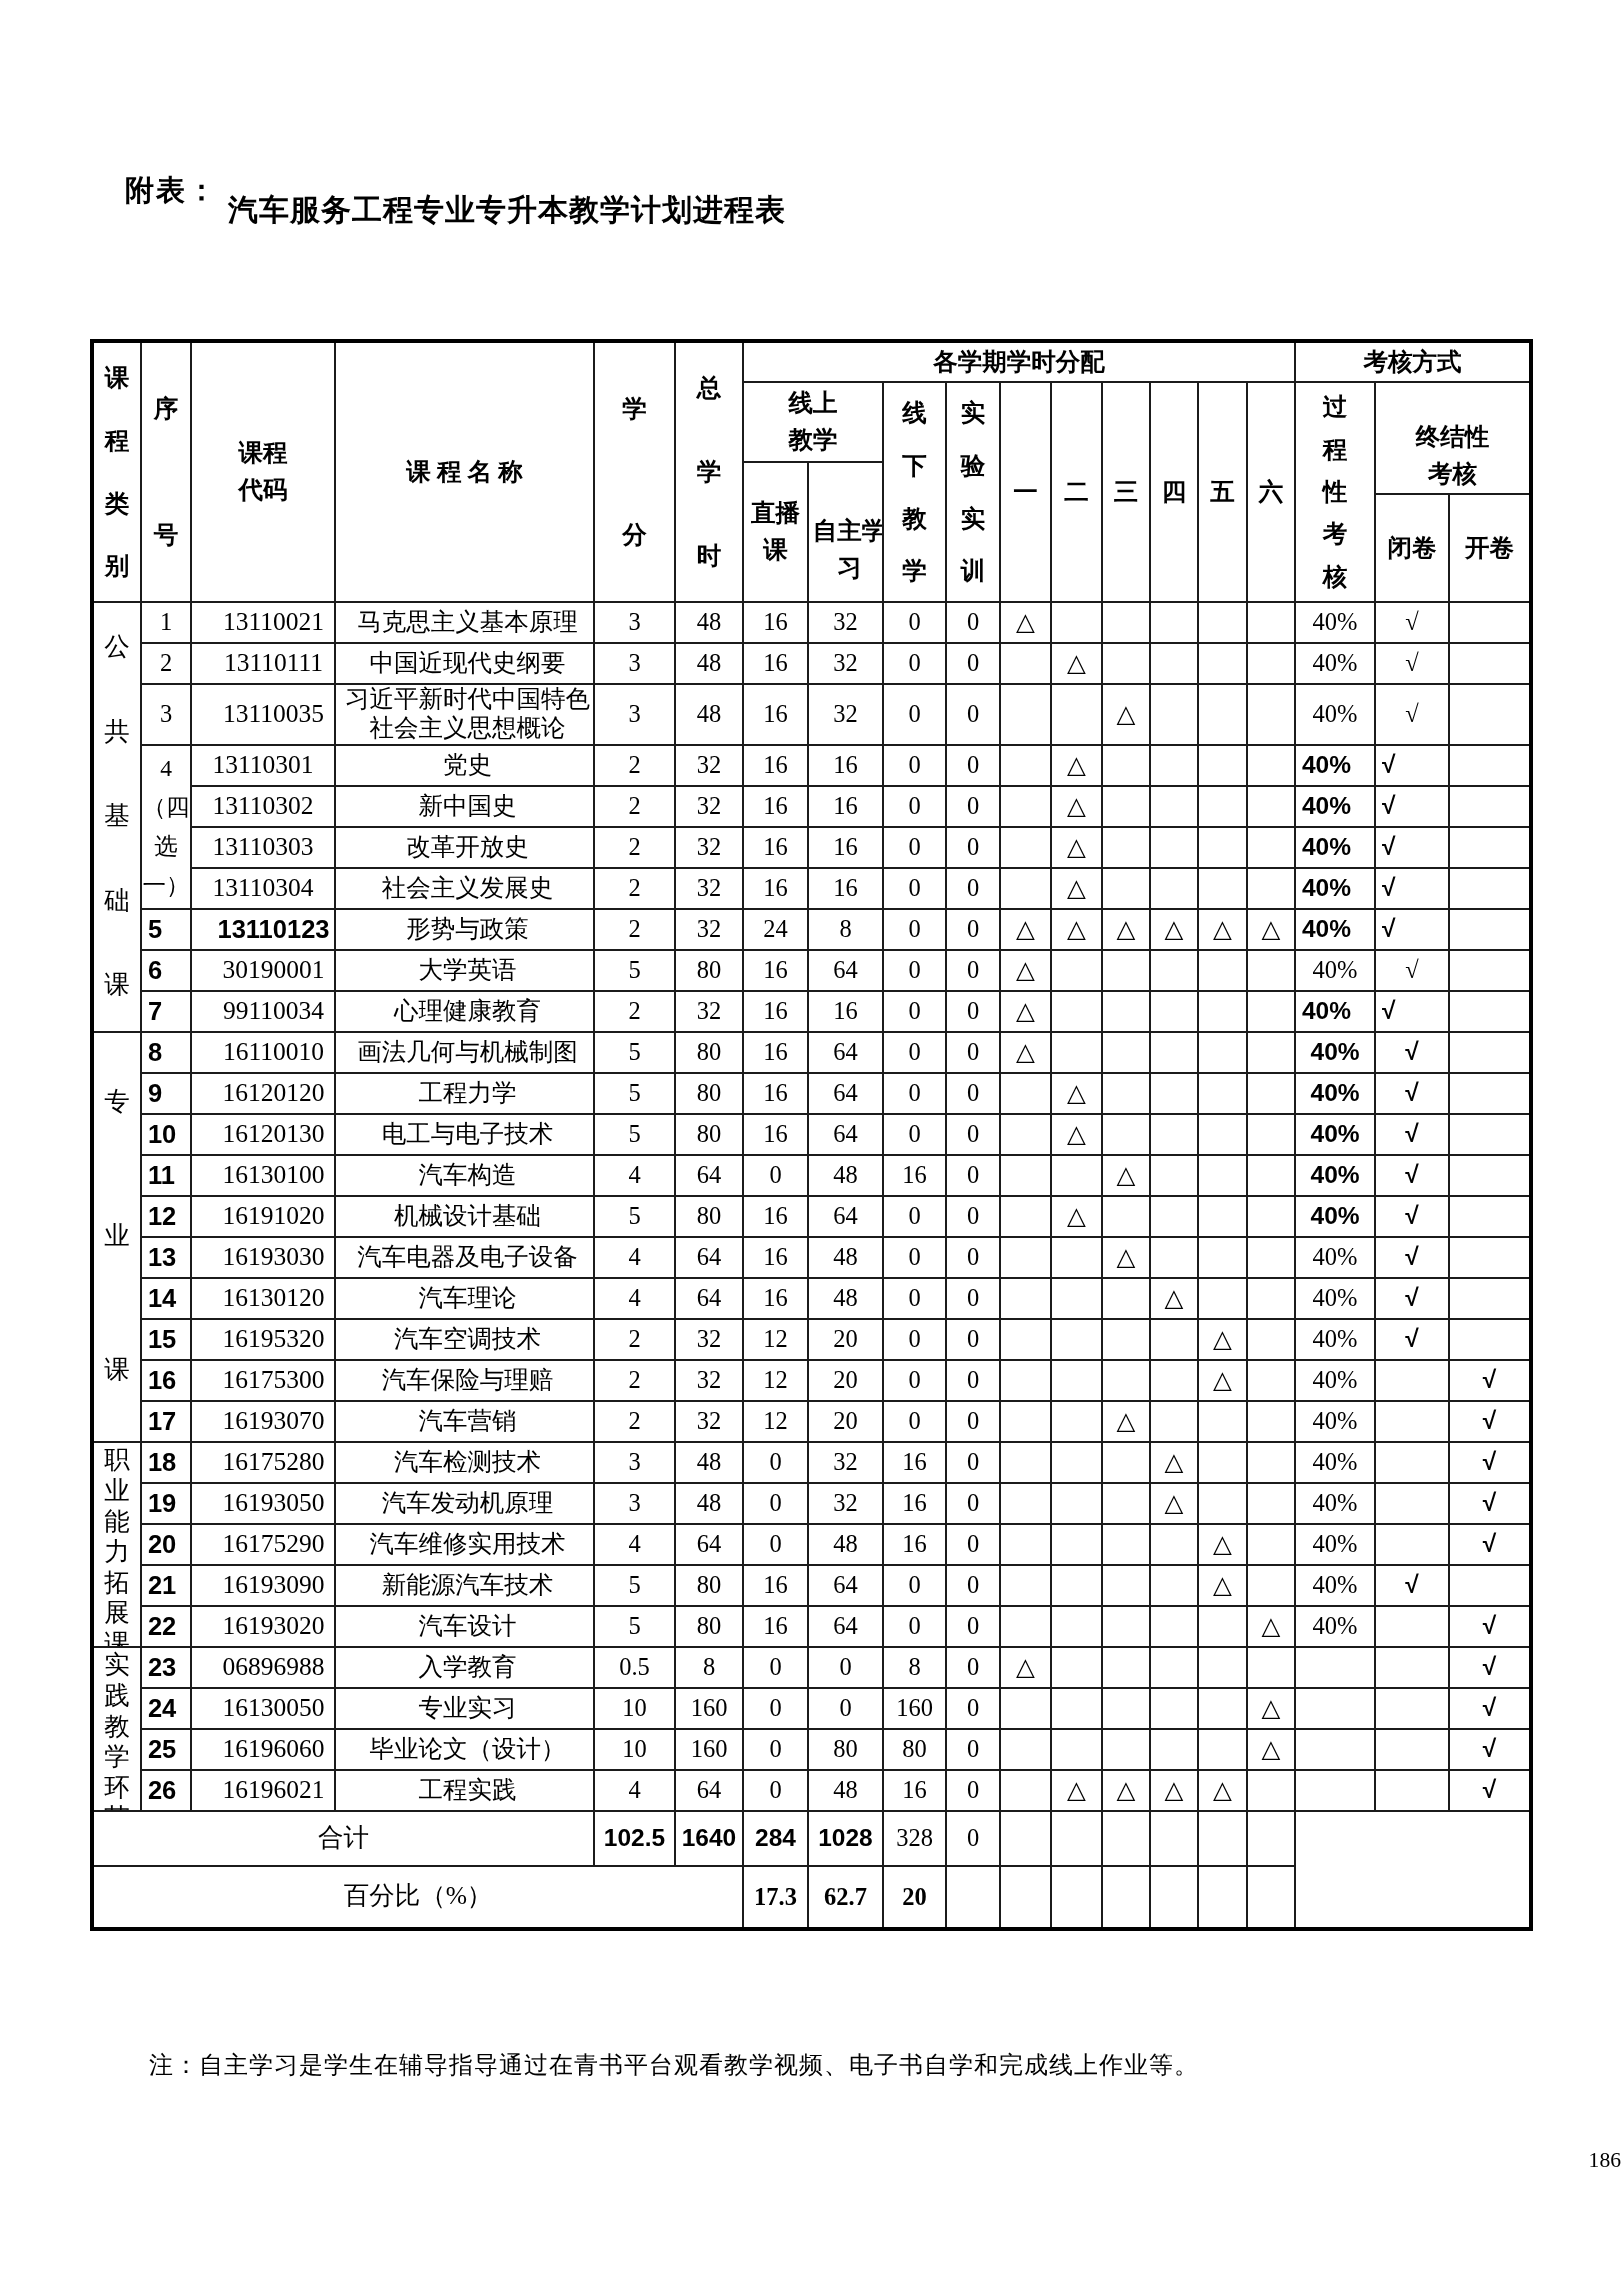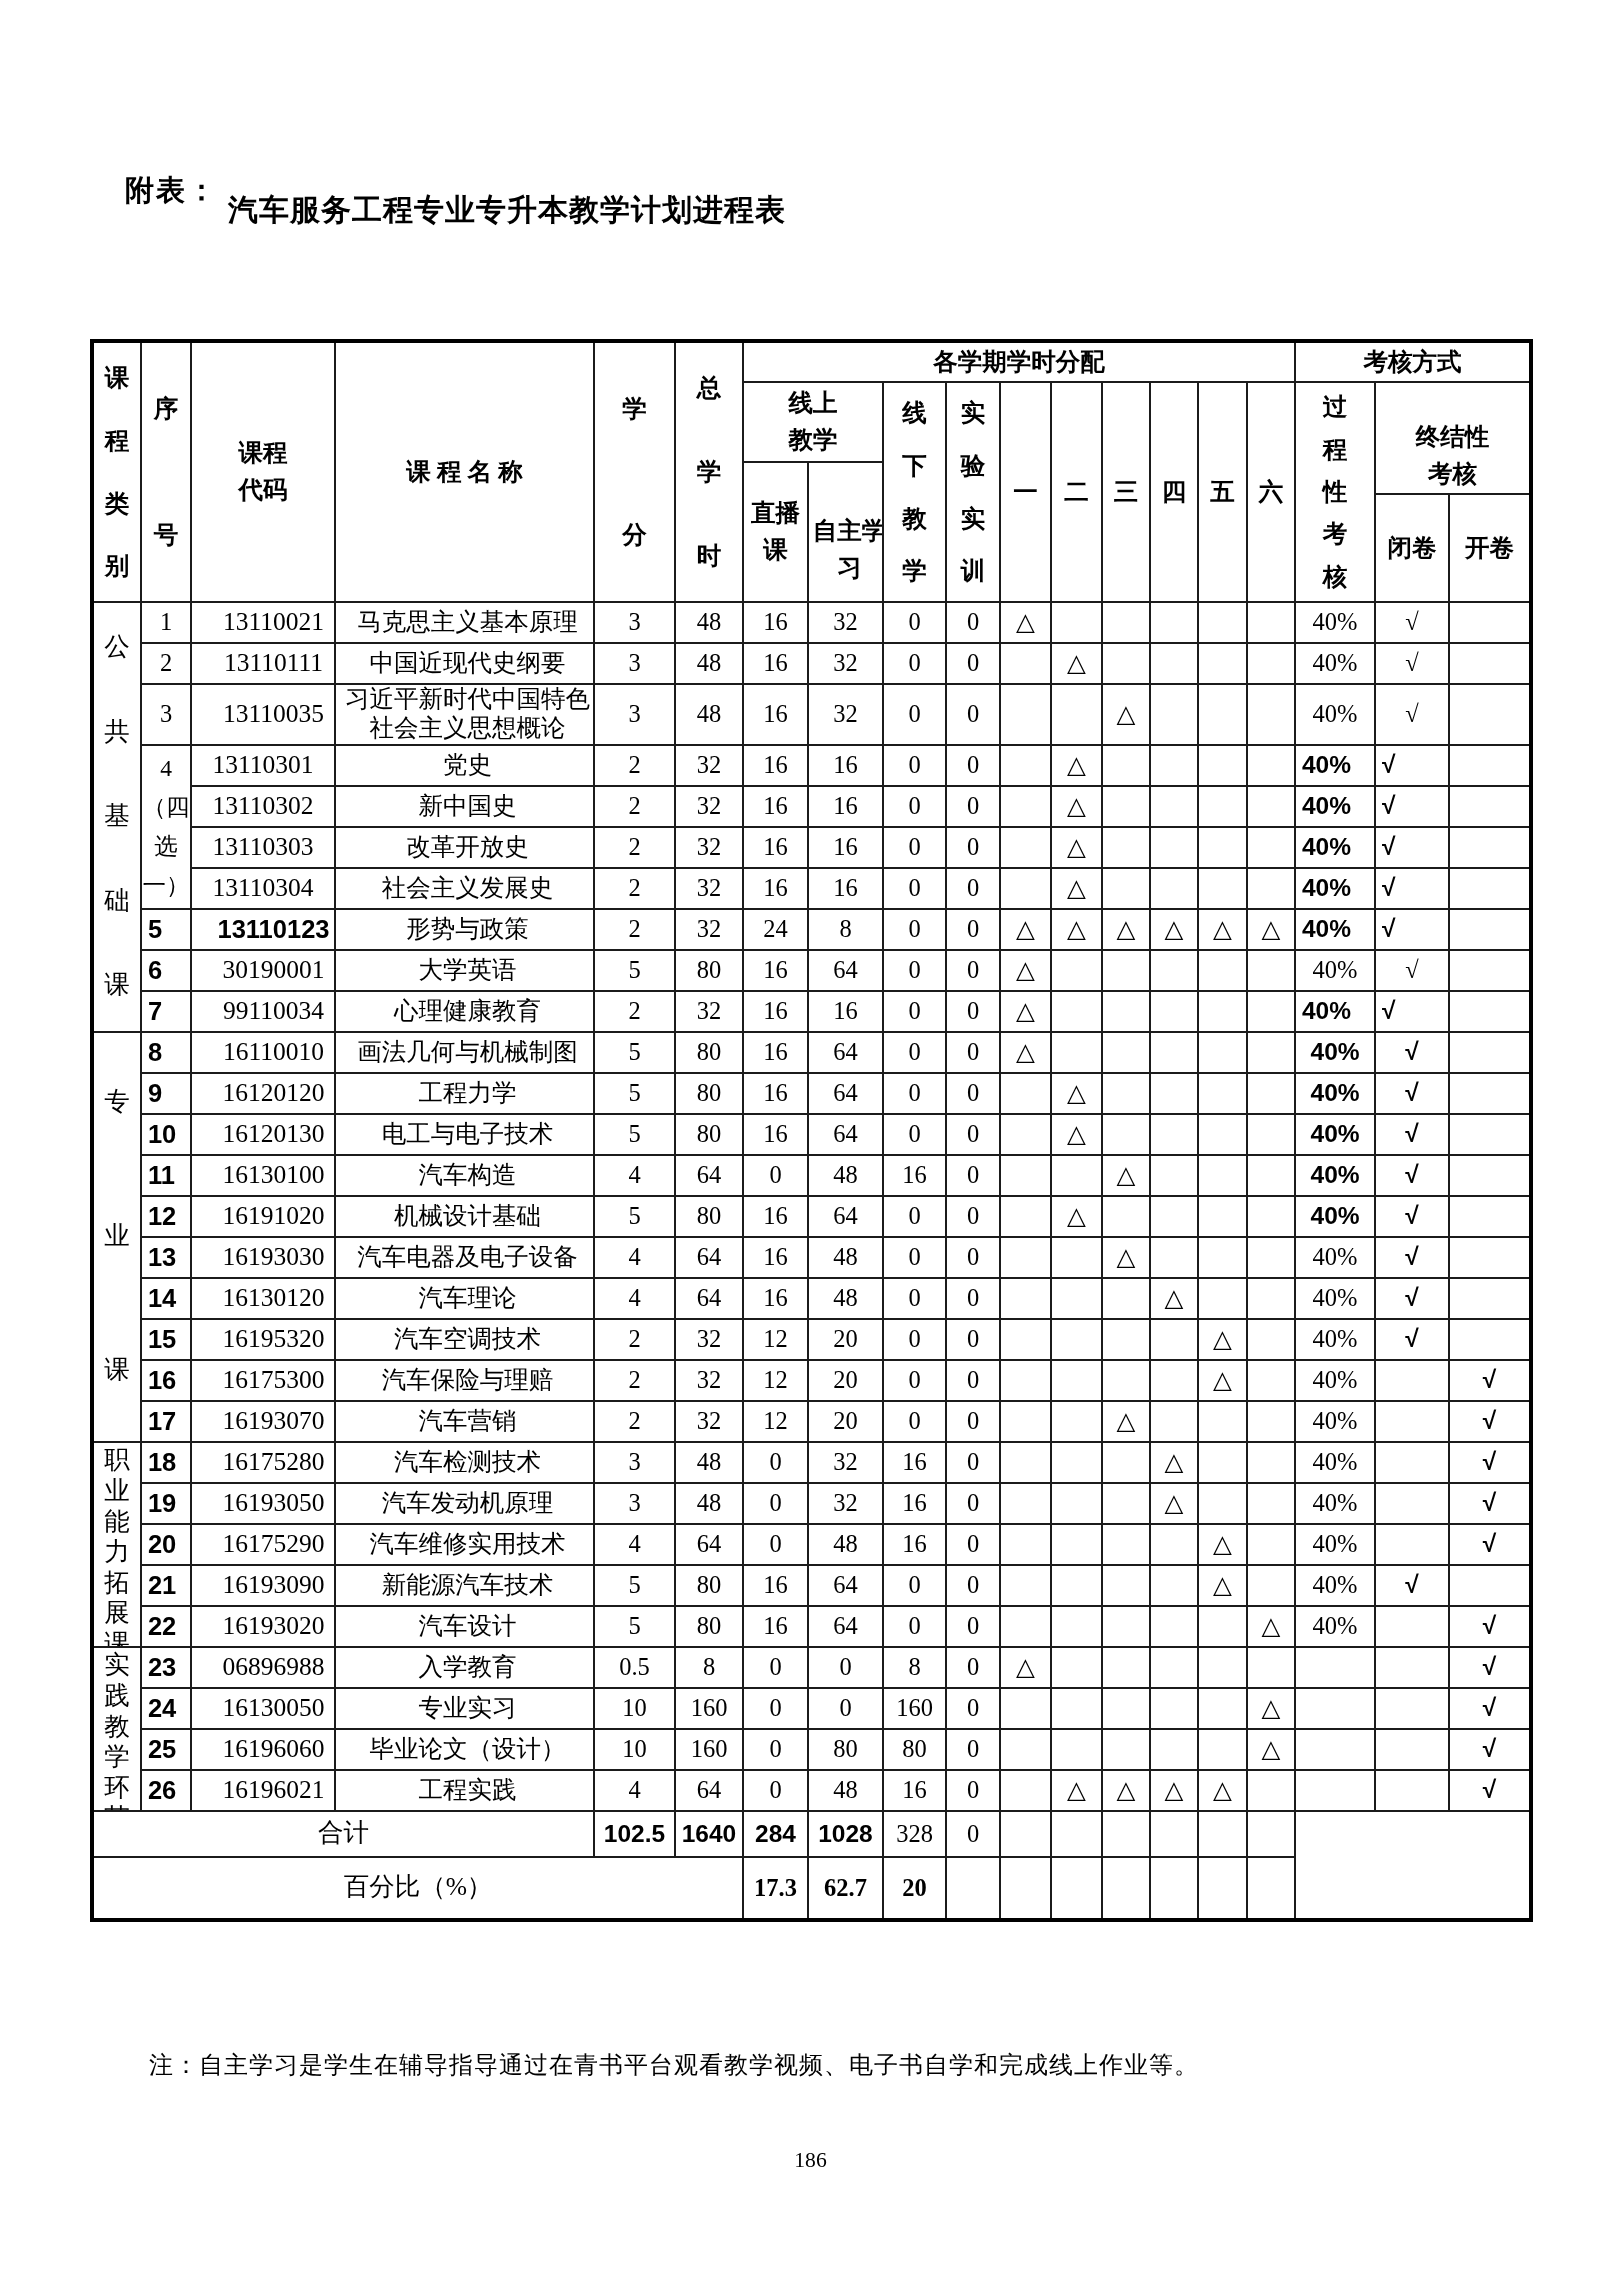--- a/index.html
+++ b/index.html
@@ -47,21 +47,21 @@
   .left{text-align:left;padding-left:5.9px;}
   .bser{font-weight:bold;}
   td.tri{font-size:24.5px;}
   td.sum-label{font-size:25.5px;}
   .note{
     position:absolute;left:149px;top:2049px;
     font-size:24px;letter-spacing:1px;
   }
   .page-number{
     position:absolute;left:0;right:0;top:2148px;
-    text-align:center;font-size:21.6px;
+    text-align:right;font-size:21.6px;
   }
 </style>
 </head>
 <body>
 
 <div class="page">
 
   <div class="appendix">附表：</div>
   <div class="doc-title">汽车服务工程专业专升本教学计划进程表</div>
 
@@ -780,21 +780,21 @@
           <td class="tri"></td>
           <td class="tri">△</td>
           <td class="tri">△</td>
           <td class="tri">△</td>
           <td class="tri">△</td>
           <td class="tri"></td>
           <td></td>
           <td></td>
           <td class="alt">√</td>
         </tr>
-        <tr style="height: 46px;">
+        <tr style="height: 55px;">
           <td class="sum-label" colspan="4">合计</td>
           <td class="alt">102.5</td>
           <td class="alt">1640</td>
           <td class="alt">284</td>
           <td class="alt">1028</td>
           <td>328</td>
           <td>0</td>
           <td></td>
           <td></td>
           <td></td>

